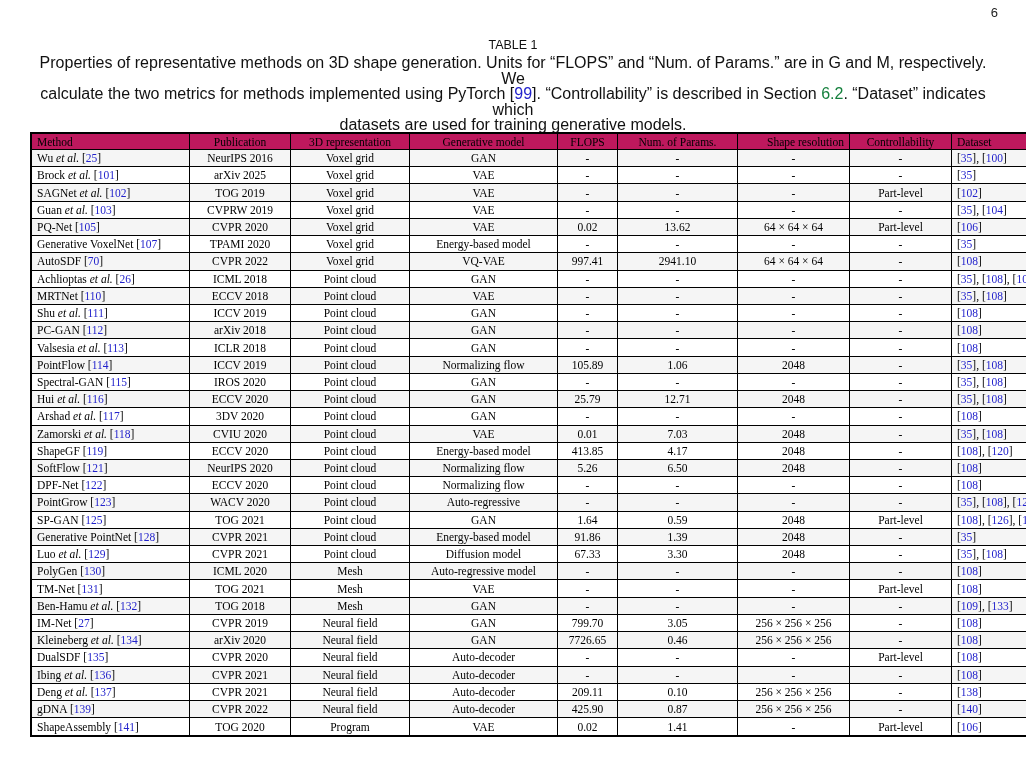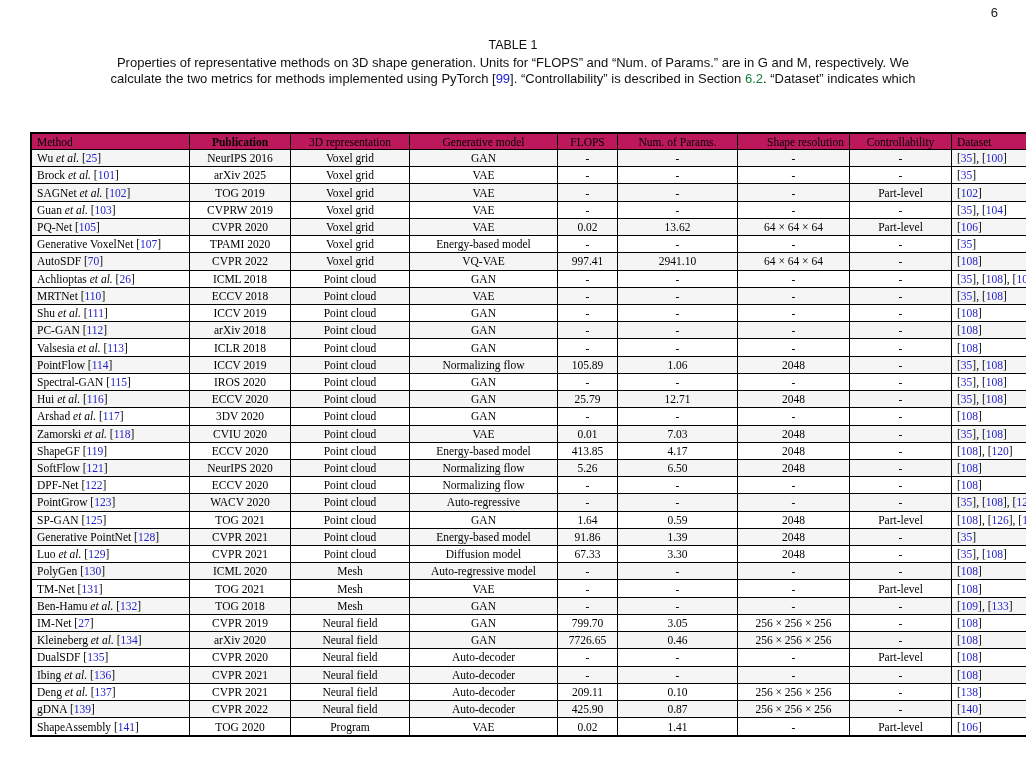--- a/index.html
+++ b/index.html
@@ -15,21 +15,21 @@
     position:absolute; top:5px; right:28px;
     font-size:13px; color:#222;
   }
   .tbl-title {
     position:absolute; top:38px; left:0; width:100%;
     text-align:center; font-size:12.5px; color:#111;
   }
   .caption {
     position:absolute; top:55px; left:50%; transform:translateX(-50%);
     width:960px; text-align:center;
-    font-size:13px; line-height:15.5px; color:#111;
+    font-size:16px; line-height:15.5px; color:#111;
   }
   .ref { color:#2222cc; }
   .sec { color:#15803d; }
   table.methods {
     position:absolute; left:30px; top:132px;
     width:942px; height:605px;
     border-collapse:collapse; table-layout:fixed;
     font-family:"Liberation Serif", serif;
     font-size:11.5px; color:#000;
     border:2px solid #000;
@@ -49,27 +49,28 @@
 </head>
 <body>
 
 <div class="page-number">6</div>
 
 <div class="tbl-title">TABLE 1</div>
 
 <div class="caption" id="caption">
     <div><span>Properties of representative methods on 3D shape generation. Units for “FLOPS” and “Num. of Params.” are in G and M, respectively. We</span></div>
     <div><span>calculate the two metrics for methods implemented using PyTorch [</span><span class="ref">99</span><span>]. “Controllability” is described in Section </span><span class="sec">6.2</span><span>. “Dataset” indicates which</span></div>
+    <div><span>datasets are used for training generative models.</span></div>
   </div>
 
 <table class="methods">
   <thead>
     <tr id="header-row">
         <th class="al-left" style="width: 147px;">Method</th>
-        <th class="al-center" style="width: 90px; font-weight: bold;">Publication</th>
+        <th class="al-center" style="width: 90px;">Publication</th>
         <th class="al-center" style="width: 108px;">3D representation</th>
         <th class="al-center" style="width: 137px; font-family: Liberation Serif, serif;">Generative model</th>
         <th class="al-center" style="width: 49px;">FLOPS</th>
         <th class="al-center" style="width: 109px; text-align: center;">Num. of Params.</th>
         <th class="al-center" style="width: 101px; text-align: right;">Shape resolution</th>
         <th class="al-center" style="width: 91px;">Controllability</th>
         <th class="al-left" style="width: 110px;">Dataset</th>
       </tr>
   </thead>
   <tbody id="body-rows">

